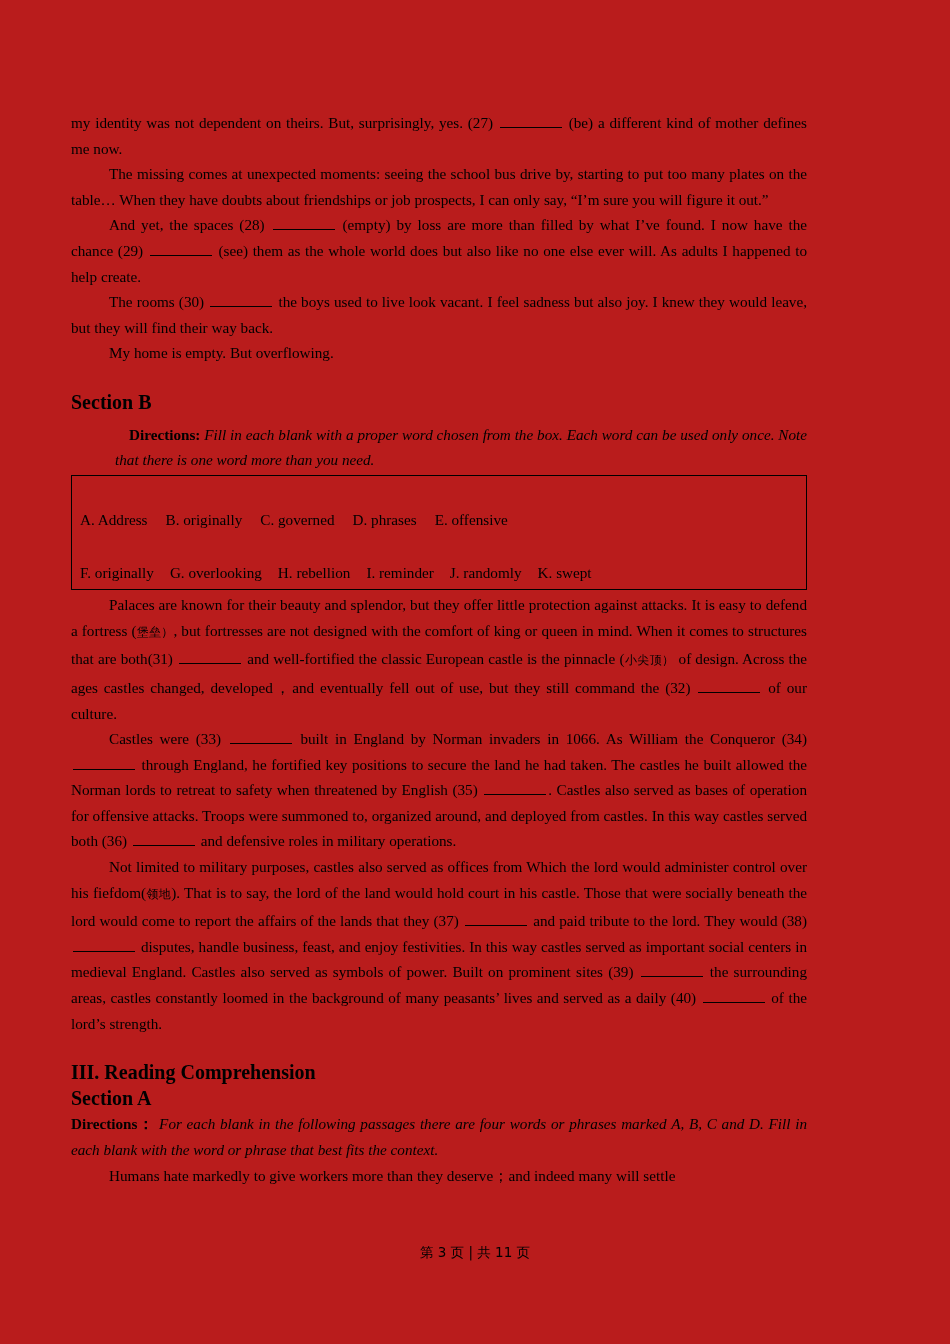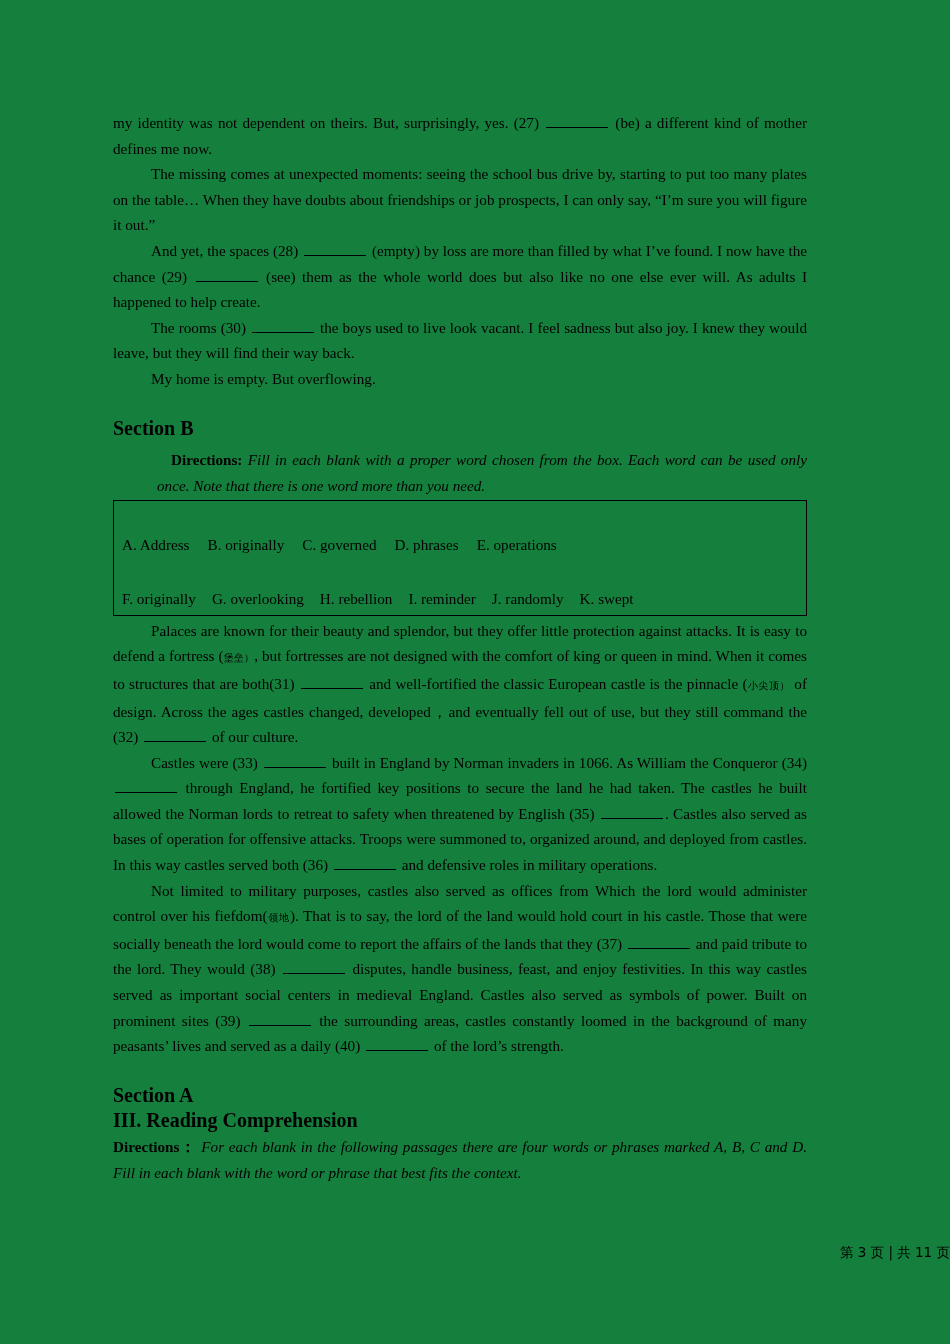--- a/index.html
+++ b/index.html
@@ -4,25 +4,25 @@
 <style>
   html, body {
     margin: 0;
     padding: 0;
     background: #ffffff;
   }
   .page {
     width: 950px;
     height: 1344px;
     position: relative;
-    background: #15803d;
+    background: #b91c1c;
     font-family: "Liberation Serif", "DejaVu Serif", serif;
     color: #000000;
     box-sizing: border-box;
-    padding: 110px 143px 0 113px;
+    padding: 110px 143px 0 71px;
     overflow: hidden;
   }
   .body-text {
     font-size: 15.2px;
     line-height: 25.6px;
     text-align: justify;
     text-justify: inter-word;
     margin: 0;
   }
   .indent {
@@ -72,29 +72,29 @@
     line-height: 25.2px;
     white-space: nowrap;
   }
   .wordbox .item {
     display: inline-block;
     margin-top: 28px;
   }
   .wb-sp1 { display:inline-block; width: 18px; }
   .wb-sp2 { display:inline-block; width: 16px; }
   .cjk {
-    font-family: Liberation Serif, serif;
-    font-size: 10px;
+    font-family: Liberation Mono, monospace;
+    font-size: 12px;
   }
   .footer {
     position: absolute;
     left: 0;
     right: 0;
     bottom: 82px;
-    text-align: right;
+    text-align: center;
     font-size: 13.5px;
     font-family: "DejaVu Sans", sans-serif;
     color: #000;
   }
 </style>
 </head>
 <body>
 
 <div class="page">
 
@@ -111,36 +111,39 @@
   <div class="section-head">Section B</div>
 
   <div class="spacer-sm"></div>
 
   <div class="directions-line" style="text-indent:14px;margin-left:44px;">
     <span class="directions-label">Directions:</span>
     <span class="italic">Fill in each blank with a proper word chosen from the box. Each word can be used only once. Note that there is one word more than you need.</span>
   </div>
 
   <div class="wordbox">
-    <div class="row" id="wbrow1"><span class="item">A.  Address</span><span class="wb-sp1"></span><span class="item">B. originally</span><span class="wb-sp1"></span><span class="item">C. governed</span><span class="wb-sp1"></span><span class="item">D. phrases</span><span class="wb-sp1"></span><span class="item">E. operations</span></div>
+    <div class="row" id="wbrow1"><span class="item">A.  Address</span><span class="wb-sp1"></span><span class="item">B. originally</span><span class="wb-sp1"></span><span class="item">C. governed</span><span class="wb-sp1"></span><span class="item">D. phrases</span><span class="wb-sp1"></span><span class="item">E. offensive</span></div>
     <div class="row" id="wbrow2"><span class="item">F. originally</span><span class="wb-sp2"></span><span class="item">G. overlooking</span><span class="wb-sp2"></span><span class="item">H. rebellion</span><span class="wb-sp2"></span><span class="item">I. reminder</span><span class="wb-sp2"></span><span class="item">J. randomly</span><span class="wb-sp2"></span><span class="item">K. swept</span></div>
   </div>
 
   <div id="sectionBParas">
       <div class="body-text para indent">Palaces are known for their beauty and splendor, but they offer little protection against attacks. It is easy to defend a fortress (<span class="cjk">堡垒）</span>, but fortresses are not designed with the comfort of king or queen in mind. When it comes to structures that are both(31) <span class="blank"></span> and well-fortified the classic European castle is the pinnacle (<span class="cjk">小尖顶）</span> of design. Across the ages castles changed, developed，and eventually fell out of use, but they still command the (32) <span class="blank"></span> of our culture.</div>
       <div class="body-text para indent">Castles were (33) <span class="blank"></span> built in England by Norman invaders in 1066. As William the Conqueror (34) <span class="blank"></span> through England, he fortified key positions to secure the land he had taken. The castles he built allowed the Norman lords to retreat to safety when threatened by English (35) <span class="blank"></span>. Castles also served as bases of operation for offensive attacks. Troops were summoned to, organized around, and deployed from castles. In this way castles served both (36) <span class="blank"></span> and defensive roles in military operations.</div>
       <div class="body-text para indent">Not limited to military purposes, castles also served as offices from Which the lord would administer control over his fiefdom(<span class="cjk">领地</span>). That is to say, the lord of the land would hold court in his castle. Those that were socially beneath the lord would come to report the affairs of the lands that they (37) <span class="blank"></span> and paid tribute to the lord. They would (38) <span class="blank"></span> disputes, handle business, feast, and enjoy festivities. In this way castles served as important social centers in medieval England. Castles also served as symbols of power. Built on prominent sites (39) <span class="blank"></span> the surrounding areas, castles constantly loomed in the background of many peasants’ lives and served as a daily (40) <span class="blank"></span> of the lord’s strength.</div>
     </div>
 
   <div class="spacer-lg"></div>
 
+  <div class="section-head">III. Reading Comprehension</div>
   <div class="section-head">Section A</div>
-  <div class="section-head">III. Reading Comprehension</div>
 
   <div class="directions-line">
     <span class="directions-label">Directions：</span>
     <span class="italic">For each blank in the following passages there are four words or phrases marked A, B, C and D. Fill in each blank with the word or phrase that best fits the context.</span>
   </div>
 
+  <div id="sectionIIIParas">
+      <div class="body-text para indent">Humans hate markedly to give workers more than they deserve；and indeed many will settle</div>
+    </div>
 
   <div class="footer">第 3 页 | 共 11 页</div>
 
 </div>
 
 </body></html>

